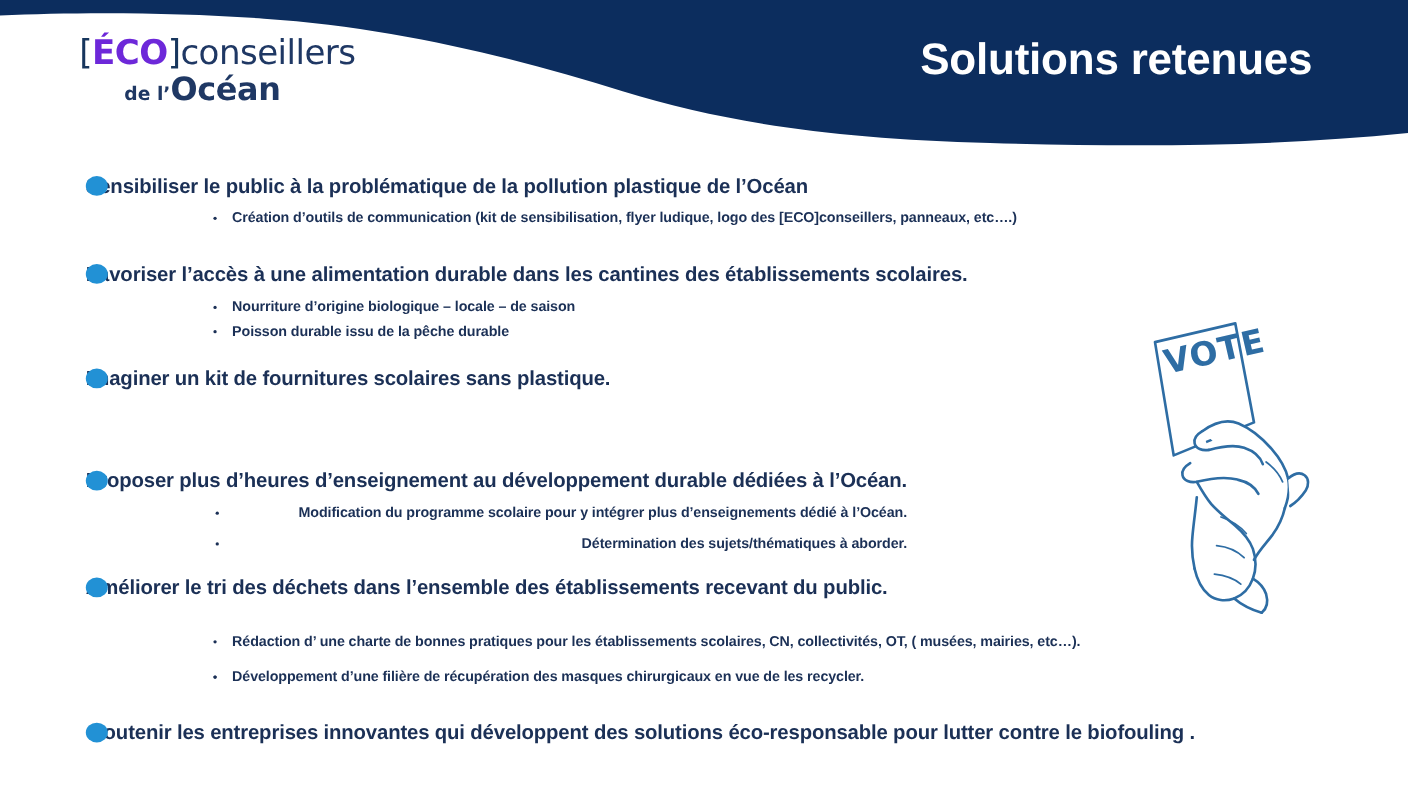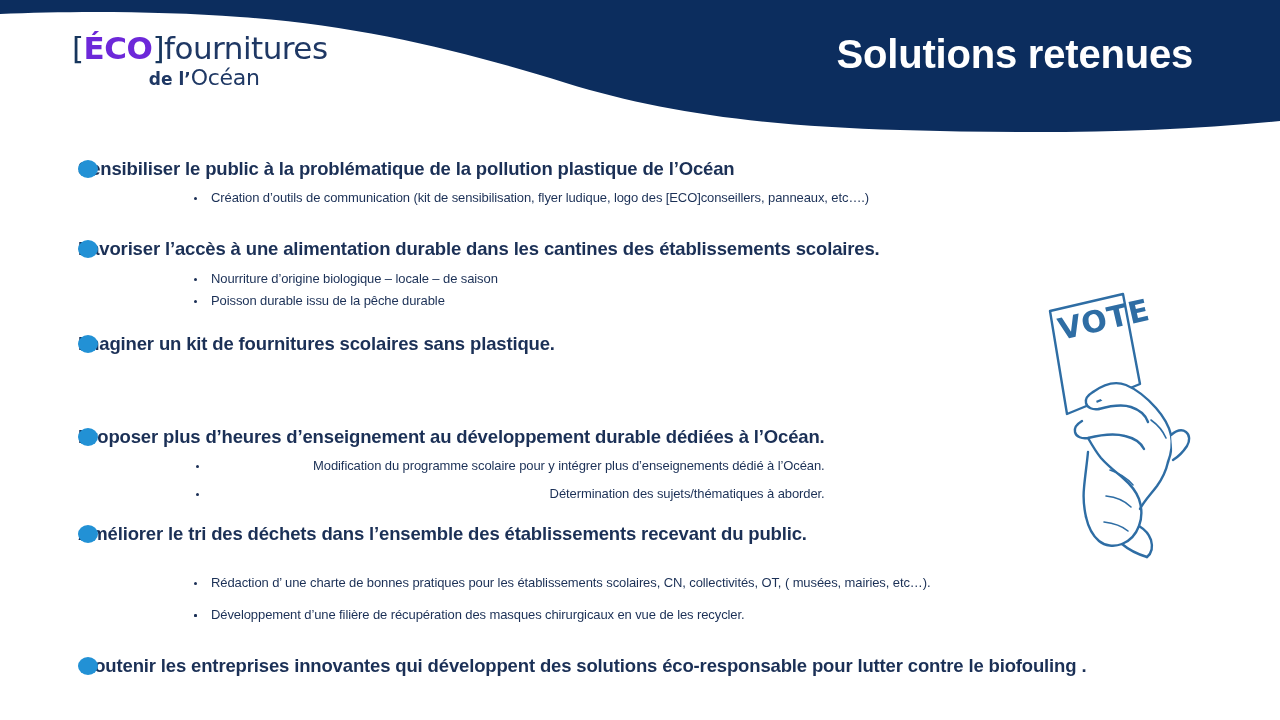--- a/index.html
+++ b/index.html
@@ -45,21 +45,21 @@
   .logo-conseillers { color: #1f3864; font-weight: 400; }
   .logo-line2 {
     margin-top: 3px;
     text-align: right;
     padding-right: 68px;
     white-space: nowrap;
     color: #1f3864;
     font-family: "DejaVu Sans", sans-serif;
   }
   .logo-de { font-size: 17px; font-weight: 700; margin-top: 24px; }
-  .logo-ocean { font-size: 22px; font-weight: 400; letter-spacing: -0.3px; text-align: right; }
+  .logo-ocean { font-size: 29px; font-weight: 700; letter-spacing: -0.3px; text-align: right; }
 
   .slide-title {
     position: absolute;
     right: 87px;
     top: 32px;
     z-index: 3;
     color: #ffffff;
     font-size: 40px;
     font-weight: 700;
     letter-spacing: -0.2px;
@@ -100,21 +100,21 @@
   }
   .sub-list {
     margin: 0;
     padding: 0;
     list-style: none;
   }
   .sub-item {
     position: relative;
     color: #1b3056;
     font-size: 13px;
-    font-weight: 400;
+    font-weight: 700;
     letter-spacing: -0.1px;
     white-space: nowrap;
     padding-left: 20px;
   }
   .sub-item .dot {
     position: absolute;
     left: 3px;
     top: 7px;
     width: 3px;
     height: 3px;
@@ -163,21 +163,21 @@
 <div class="slide-header">
   <svg width="1280" height="140" viewBox="0 0 1280 140" xmlns="http://www.w3.org/2000/svg">
     <path d="M0,0 L1280,0 L1280,121 C1160,133 1040,134 900,130
              C760,126 660,112 566,83
              C470,53 360,25 240,17
              C160,11 70,11 0,14 Z" fill="#0c2d5e"></path>
   </svg>
 </div>
 
 <div class="logo">
-  <div class="logo-line1"><span class="logo-bracket">[</span><span class="logo-eco">ÉCO</span><span class="logo-bracket">]</span><span class="logo-conseillers">fournitures</span></div>
+  <div class="logo-line1"><span class="logo-bracket">[</span><span class="logo-eco">ÉCO</span><span class="logo-bracket">]</span><span class="logo-conseillers">conseillers</span></div>
   <div class="logo-line2"><span class="logo-de">de l’</span><span class="logo-ocean">Océan</span></div>
 </div>
 
 <div class="slide-title">Solutions retenues</div>
 
 <div class="content">
 
   <div class="group" id="g1">
     <div class="group-heading">
       <span class="group-bullet"></span>

